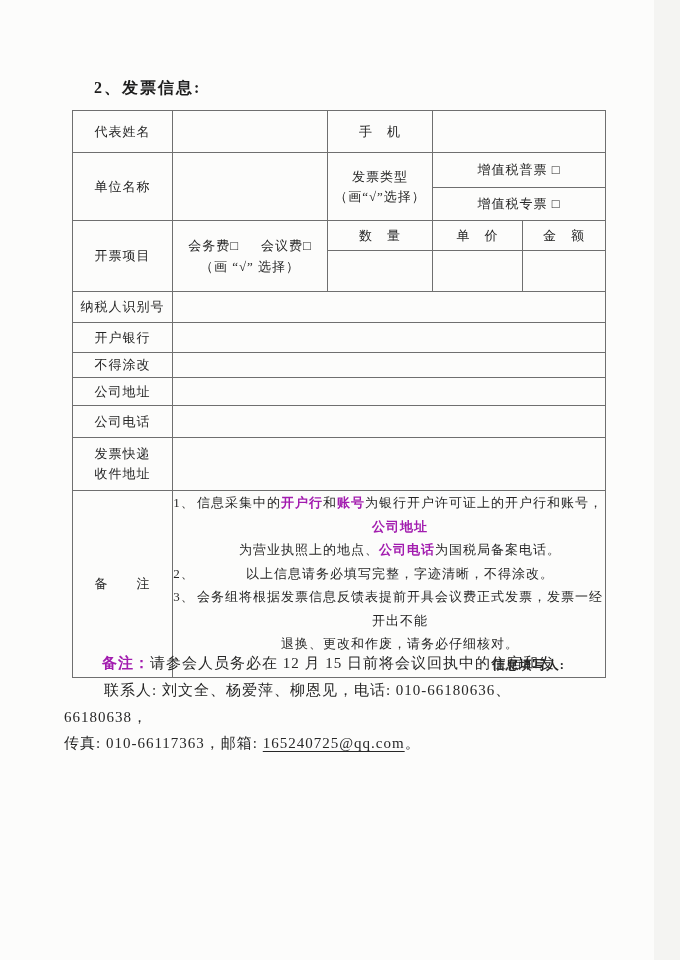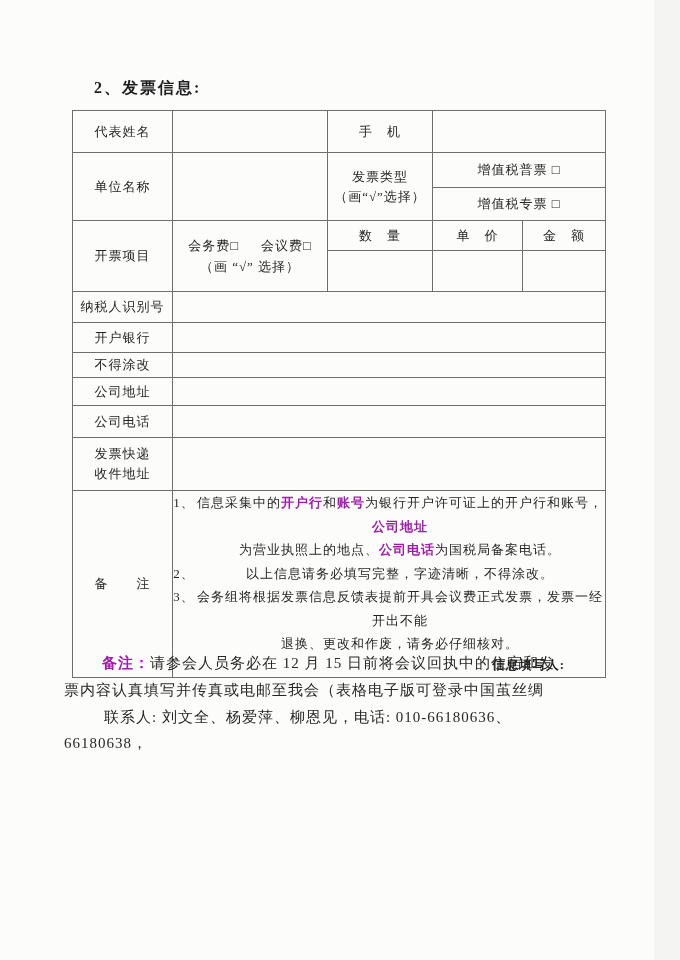--- a/index.html
+++ b/index.html
@@ -150,17 +150,17 @@
           <div class="note-text"><span>会务组将根据发票信息反馈表提前开具会议费正式发票，发票一经开出不能</span><br><span>退换、更改和作废，请务必仔细核对。</span></div>
         </div>
         <div class="filler">信息填写人:</div>
       </td>
     </tr>
   </tbody>
     </table>
 
   <div class="footer">
     <div><span class="ind1"></span><b>备注：</b><span>请参会人员务必在 12 月 15 日前将会议回执中的住宿和发</span></div>
-    <div>票内容认真填写并传真或电邮至我会（表格电子版可登录中国茧丝绸</div>
     <div><span class="ind2"></span><span>联系人: 刘文全、杨爱萍、柳恩见，电话: 010-66180636、66180638，</span></div>
+    <div><span>传真: 010-66117363，邮箱: </span><u>165240725@qq.com</u><span>。</span></div>
   </div>
 
 </div>
 
 </body></html>

